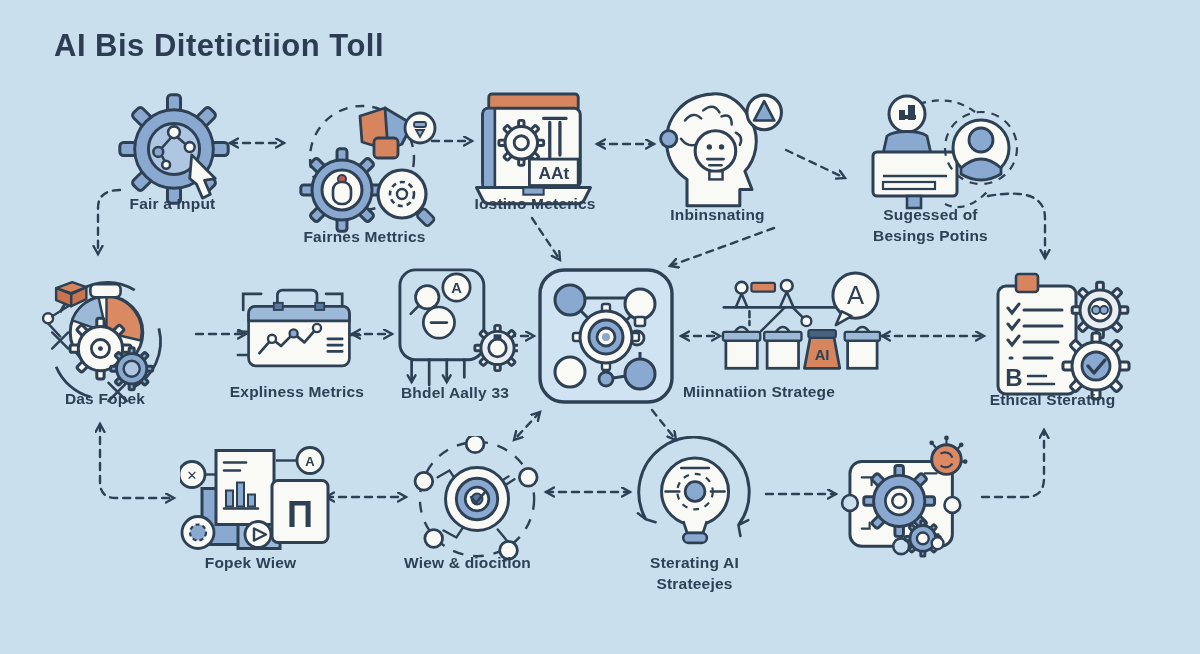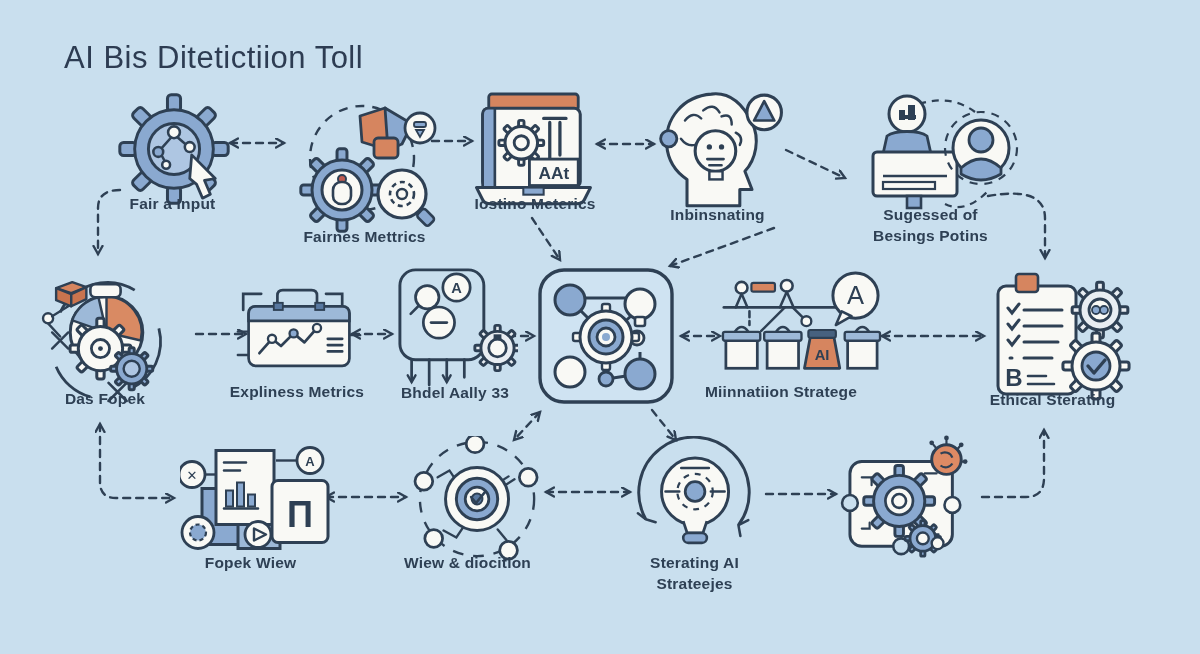--- a/index.html
+++ b/index.html
@@ -1,19 +1,19 @@
 <!DOCTYPE html>
 <html><head>
 <meta charset="utf-8">
 <style>
   html,body{margin:0;padding:0;background:#9fb7c9;}
   .canvas{position:relative;width:1200px;height:654px;background:#c9dfee;overflow:hidden;
           font-family:"Liberation Sans","DejaVu Sans",sans-serif;}
-  .title{position:absolute;left:64px;top:28px;font-size:31px;font-weight:400;
-         color:#2d3c52;letter-spacing:.5px;margin-top:12px;}
+  .title{position:absolute;left:54px;top:28px;font-size:31px;font-weight:700;
+         color:#2d3c52;letter-spacing:.5px;}
   .lbl{position:absolute;font-weight:700;font-size:15.5px;color:#2e4054;
        text-align:center;letter-spacing:.2px;line-height:21px;white-space:pre-line;}
   .node{position:absolute;}
   svg{display:block;}
   .arrows{position:absolute;left:0;top:0;}
   text{font-family:"Liberation Sans","DejaVu Sans",sans-serif;}
 </style>
 </head>
 <body>
 
@@ -388,19 +388,19 @@
   </div>
 
   <div class="lbl" style="left:85px;top:193px;width:175px">Fair a Input</div>
   <div class="lbl" style="left:262px;top:226px;width:205px">Fairnes Mettrics</div>
   <div class="lbl" style="left:430px;top:193px;width:210px">Iostino Meterics</div>
   <div class="lbl" style="left:615px;top:204px;width:205px">Inbinsnating</div>
   <div class="lbl" style="left:828px;top:204px;width:205px"><span>Sugessed of</span><br><span>Besings Potins</span></div>
   <div class="lbl" style="left:15px;top:388px;width:180px">Das Fopek</div>
   <div class="lbl" style="left:192px;top:381px;width:210px">Expliness Metrics</div>
   <div class="lbl" style="left:350px;top:382px;width:210px">Bhdel Aally 33</div>
-  <div class="lbl" style="left:666px;top:381px;width:230px">Miinnatiion Stratege</div>
+  <div class="lbl" style="left:644px;top:381px;width:230px">Miinnatiion Stratege</div>
   <div class="lbl" style="left:945px;top:389px;width:215px">Ethical Sterating</div>
   <div class="lbl" style="left:148px;top:552px;width:205px">Fopek Wiew</div>
   <div class="lbl" style="left:360px;top:552px;width:215px">Wiew &amp; diocition</div>
   <div class="lbl" style="left:592px;top:552px;width:205px"><span>Sterating AI</span><br><span>Strateejes</span></div>
 
 </div>
 
 </body></html>

